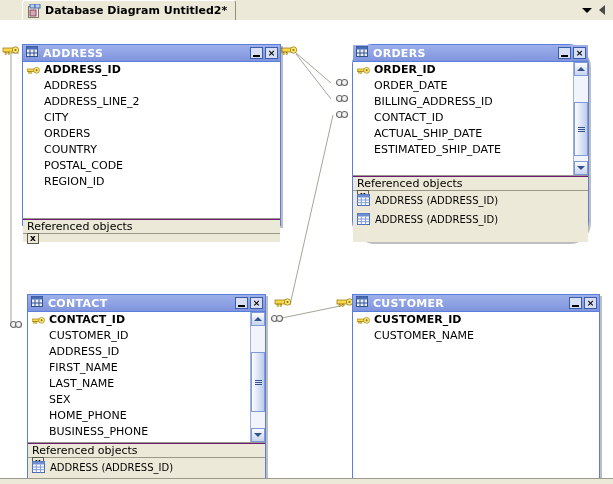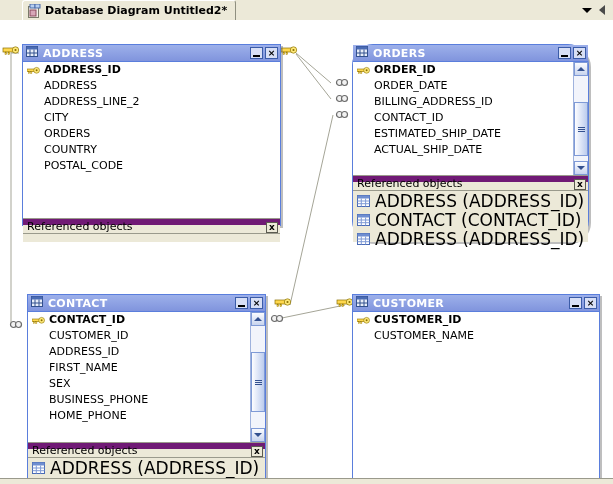--- a/index.html
+++ b/index.html
@@ -111,37 +111,38 @@
     display:flex;align-items:center;
     padding-left:4px;
     font-size:11px;color:#000;white-space:nowrap;
   }
   .col .kslot{width:17px;flex:0 0 auto;display:flex;align-items:center;}
   .col.pk{font-weight:bold;}
 
   .refhdr{
     height:15px;
     background:#ece9d8;
-    border-top:6px solid #701a75;
+    border-top:1px solid #701a75;
     border-bottom:1px solid #9a9a8c;
-    display:flex;align-items:flex-end;
+    display:flex;align-items:flex-start;
     padding:0 2px 0 4px;
     font-size:11px;color:#000;
     box-sizing:border-box;
+    flex-direction:column;
   }
   .refhdr span.lbl{flex:1 1 auto;}
   .refx{
     width:12px;height:11px;border:1px solid #5b5b50;background:#ece9d8;
     display:flex;align-items:center;justify-content:center;
     font-size:9px;font-weight:bold;line-height:1;cursor:pointer;box-sizing:border-box;
   }
   .reflist{background:#ece9d8;padding:0;}
   .refitem{
     height:19px;display:flex;align-items:center;
-    padding-left:4px;font-size:17px;color:#000;white-space:nowrap;
+    padding-left:4px;font-size:10px;color:#000;white-space:nowrap;
   }
   .refico{width:13px;height:12px;margin-right:5px;flex:0 0 auto;}
 
   
   .vsb{
     position:absolute;right:0;top:0;width:15px;bottom:0;
     background:#f2f4fb;border-left:1px solid #9fb2dd;
     box-sizing:border-box;
   }
   .vsb-btn{
@@ -282,20 +283,24 @@
             <span class="kslot"></span>
             <span>ORDERS</span>
           </div>
           <div class="col">
             <span class="kslot"></span>
             <span>COUNTRY</span>
           </div>
           <div class="col">
             <span class="kslot"></span>
             <span>POSTAL_CODE</span>
+          </div>
+          <div class="col">
+            <span class="kslot"></span>
+            <span>REGION_ID</span>
           </div>
         </div>
         <div class="refhdr">
           <span class="lbl">Referenced objects</span>
           <span class="refx">x</span>
         </div>
         <div class="reflist" style="height:8px;"></div>
       </div>
       <div class="tbl" style="left: 352px; top: 24px; width: 237px; height: 198px; border-radius: 21px;">
         <div class="tbl-title">
@@ -332,25 +337,25 @@
           <div class="col">
             <span class="kslot"></span>
             <span>BILLING_ADDRESS_ID</span>
           </div>
           <div class="col">
             <span class="kslot"></span>
             <span>CONTACT_ID</span>
           </div>
           <div class="col">
             <span class="kslot"></span>
+            <span>ACTUAL_SHIP_DATE</span>
+          </div>
+          <div class="col">
+            <span class="kslot"></span>
             <span>ESTIMATED_SHIP_DATE</span>
-          </div>
-          <div class="col">
-            <span class="kslot"></span>
-            <span>ACTUAL_SHIP_DATE</span>
           </div>
           <div class="vsb">
             <span class="vsb-btn vsb-up">
               <span class="ar ar-up"></span>
             </span>
             <span class="vsb-thumb" style="top:40px;height:54px;">
               <svg class="grip" viewBox="0 0 7 5">
                 <g stroke="#33508f" stroke-width="1">
                   <line x1="0" y1="0.5" x2="7" y2="0.5"></line>
                   <line x1="0" y1="2.5" x2="7" y2="2.5"></line>
@@ -374,33 +379,20 @@
                 <rect x="0.5" y="0.5" width="12" height="11" fill="#ffffff" stroke="#4a6bb5"></rect>
                 <rect x="0.5" y="0.5" width="12" height="3" fill="#6f8ed0"></rect>
                 <g stroke="#7f9ad6">
                   <line x1="4.3" y1="3.5" x2="4.3" y2="11.5"></line>
                   <line x1="8.6" y1="3.5" x2="8.6" y2="11.5"></line>
                   <line x1="0.5" y1="6" x2="12.5" y2="6"></line>
                   <line x1="0.5" y1="8.7" x2="12.5" y2="8.7"></line>
                 </g>
               </svg></span>
             <span>ADDRESS (ADDRESS_ID)</span>
-          </div>
-          <div class="refitem">
-            <span><svg class="refico" viewBox="0 0 13 12">
-                <rect x="0.5" y="0.5" width="12" height="11" fill="#ffffff" stroke="#4a6bb5"></rect>
-                <rect x="0.5" y="0.5" width="12" height="3" fill="#6f8ed0"></rect>
-                <g stroke="#7f9ad6">
-                  <line x1="4.3" y1="3.5" x2="4.3" y2="11.5"></line>
-                  <line x1="8.6" y1="3.5" x2="8.6" y2="11.5"></line>
-                  <line x1="0.5" y1="6" x2="12.5" y2="6"></line>
-                  <line x1="0.5" y1="8.7" x2="12.5" y2="8.7"></line>
-                </g>
-              </svg></span>
-            <span>CONTACT (CONTACT_ID)</span>
           </div>
           <div class="refitem">
             <span><svg class="refico" viewBox="0 0 13 12">
                 <rect x="0.5" y="0.5" width="12" height="11" fill="#ffffff" stroke="#4a6bb5"></rect>
                 <rect x="0.5" y="0.5" width="12" height="3" fill="#6f8ed0"></rect>
                 <g stroke="#7f9ad6">
                   <line x1="4.3" y1="3.5" x2="4.3" y2="11.5"></line>
                   <line x1="8.6" y1="3.5" x2="8.6" y2="11.5"></line>
                   <line x1="0.5" y1="6" x2="12.5" y2="6"></line>
                   <line x1="0.5" y1="8.7" x2="12.5" y2="8.7"></line>
@@ -445,29 +437,33 @@
           <div class="col">
             <span class="kslot"></span>
             <span>ADDRESS_ID</span>
           </div>
           <div class="col">
             <span class="kslot"></span>
             <span>FIRST_NAME</span>
           </div>
           <div class="col">
             <span class="kslot"></span>
+            <span>LAST_NAME</span>
+          </div>
+          <div class="col">
+            <span class="kslot"></span>
             <span>SEX</span>
           </div>
           <div class="col">
             <span class="kslot"></span>
+            <span>HOME_PHONE</span>
+          </div>
+          <div class="col">
+            <span class="kslot"></span>
             <span>BUSINESS_PHONE</span>
-          </div>
-          <div class="col">
-            <span class="kslot"></span>
-            <span>HOME_PHONE</span>
           </div>
           <div class="vsb">
             <span class="vsb-btn vsb-up">
               <span class="ar ar-up"></span>
             </span>
             <span class="vsb-thumb" style="top:40px;height:60px;">
               <svg class="grip" viewBox="0 0 7 5">
                 <g stroke="#33508f" stroke-width="1">
                   <line x1="0" y1="0.5" x2="7" y2="0.5"></line>
                   <line x1="0" y1="2.5" x2="7" y2="2.5"></line>

